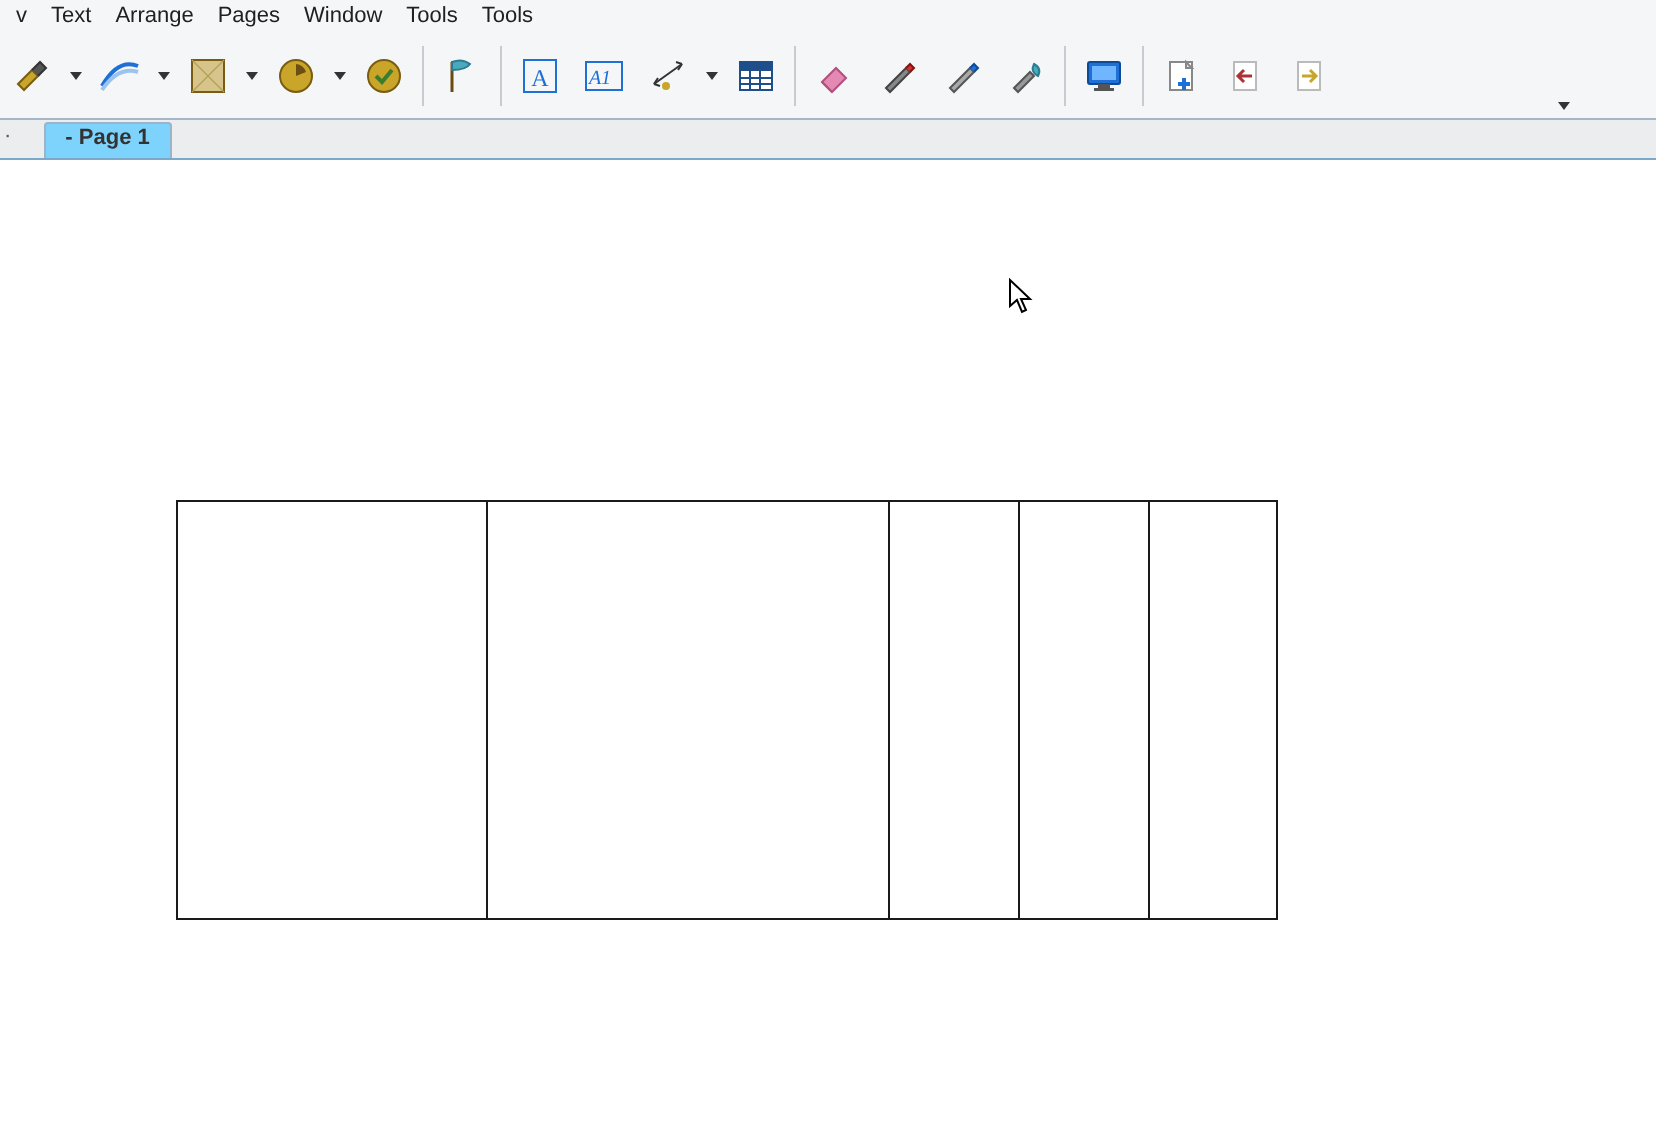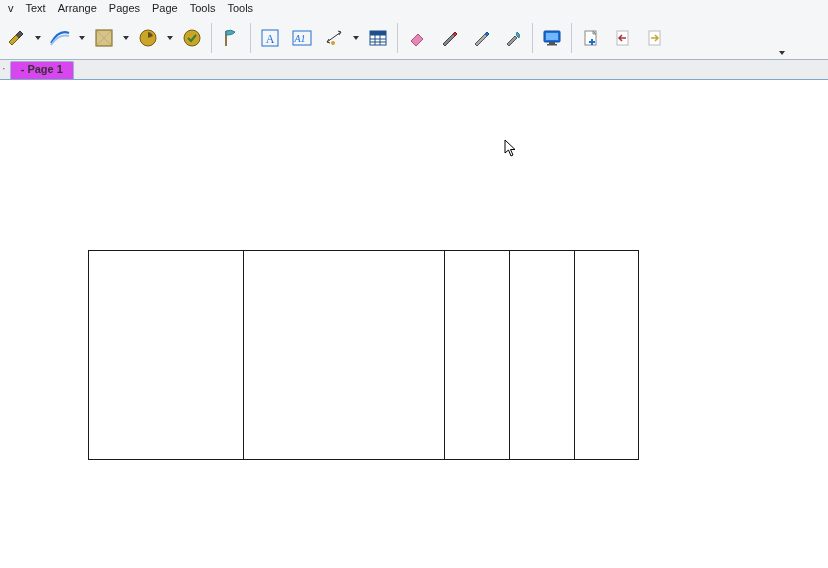--- a/index.html
+++ b/index.html
@@ -6,37 +6,37 @@
   html, body { width: 828px; height: 568px; font-family: "Segoe UI", Tahoma, sans-serif; font-size: 11px; background: #ffffff; overflow: hidden; }
   .menubar { height: 16px; background: #f5f6f7; display: flex; align-items: center; padding-left: 2px; gap: 0; }
   .menubar span { padding: 1px 6px; color: #202020; cursor: default; }
   .toolbar { height: 44px; background: #f5f6f7; border-bottom: 1px solid #a7b6c7; display: flex; align-items: center; padding-left: 0; position: relative; }
   .tb-group { display: flex; align-items: center; height: 100%; }
   .tb-sep { width: 1px; height: 30px; background: #c7ccd3; margin: 0 3px; }
   .tb-btn { width: 28px; height: 28px; margin: 0 2px; display: flex; align-items: center; justify-content: center; border: 1px solid transparent; border-radius: 2px; }
   .tb-dd { width: 12px; display:flex; align-items:center; justify-content:center; }
   .tb-dd svg { width: 8px; height: 8px; }
   .tab-strip { height: 20px; background: #ebedef; border-bottom: 1px solid #7aa9cc; display: flex; align-items: flex-end; }
-  .tab { height: 18px; background: #d946ef; border: 1px solid #9bb4c9; border-bottom: none; padding: 1px 10px 0 10px; margin-left: 0; color: #333; font-weight: bold; font-size: 11px; border-radius: 2px 2px 0 0; }
+  .tab { height: 18px; background: #7dd3fc; border: 1px solid #9bb4c9; border-bottom: none; padding: 1px 10px 0 10px; margin-left: 12px; color: #333; font-weight: bold; font-size: 11px; border-radius: 2px 2px 0 0; }
   .tab-prefix { height: 18px; padding: 1px 4px 0 2px; color: #555; font-size:11px;}
   .canvas { position: relative; width: 828px; height: calc(568px - 16px - 44px - 20px); background: #ffffff; }
   .shape-group { position: absolute; left: 88px; top: 170px; width: 551px; height: 210px; }
   .cell { position: absolute; top: 0; height: 210px; background: #ffffff; border: 1px solid #1a1a1a; }
   .cursor { position: absolute; left: 504px; top: 59px; width: 14px; height: 18px; pointer-events:none; }
   .overflow-dd { position:absolute; right:40px; bottom:2px; }
 </style>
 </head>
 <body>
 
 <div class="menubar">
   <span>v</span>
   <span>Text</span>
   <span>Arrange</span>
   <span>Pages</span>
-  <span>Page</span>
+  <span>Window</span>
   <span>Tools</span>
   <span>Tools</span>
 </div>
 
 <div class="toolbar">
 
   <div class="tb-group">
     <div class="tb-btn">
       <svg width="20" height="20" viewBox="0 0 20 20">
           <path d="M3 14 L10 7 L13 10 L6 17 Z" fill="#c9a52a" stroke="#7a5c10"></path>

